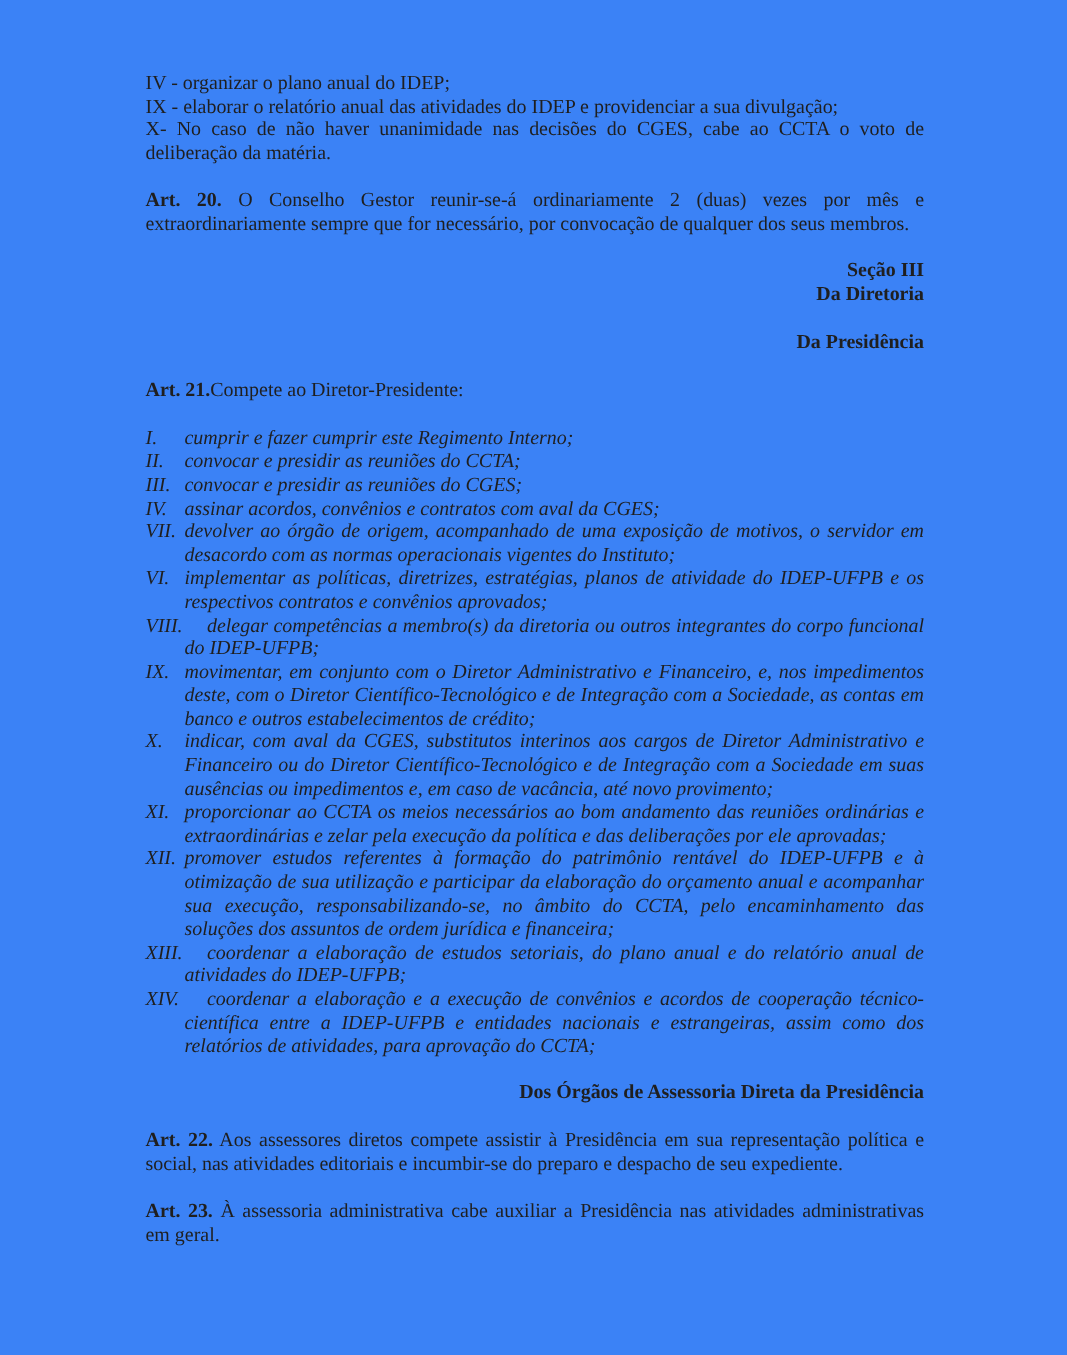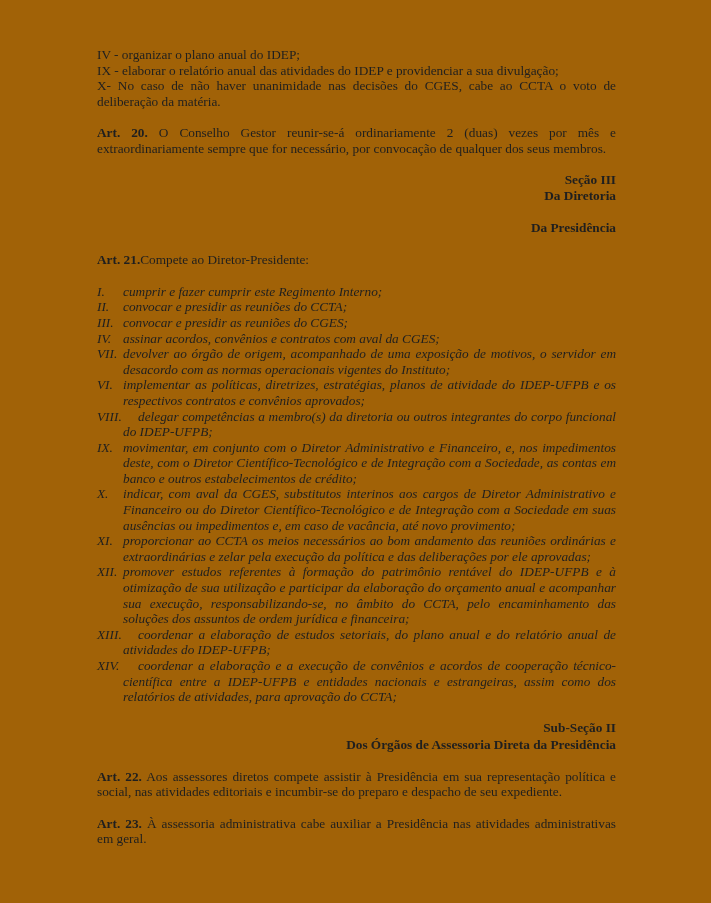--- a/index.html
+++ b/index.html
@@ -6,21 +6,21 @@
   .sheet {
     width: 711px;
     height: 903px;
     box-sizing: border-box;
     padding: 47px 95px 0 97px;
     font-family: "Liberation Serif", "DejaVu Serif", serif;
     font-size: 13.3px;
     line-height: 15.6px;
     color: #1f1f1f;
     overflow: hidden;
-    background: #a16207;
+    background: #3b82f6;
   }
   .para { text-align: justify; margin: 15.6px 0 0 0; }
   .intro .para { margin: 0; }
   .art-label { font-weight: bold; }
   .heading { text-align: right; font-weight: bold; margin-top: 15.6px; line-height: 16.4px; }
   .heading div { white-space: nowrap; }
   .list { margin-top: 16px; }
   .item { text-align: justify; padding-left: 26px; font-style: italic; }
   .num { display: inline-block; width: 26px; margin-left: -26px; vertical-align: baseline; }
   .item.wide .num { width: 41px; }
@@ -59,21 +59,20 @@
       <div class="item wide"><span class="num">VIII.</span><span>delegar competências a membro(s) da diretoria ou outros integrantes do corpo funcional do IDEP-UFPB;</span></div>
       <div class="item"><span class="num">IX.</span><span>movimentar, em conjunto com o Diretor Administrativo e Financeiro, e, nos impedimentos deste, com o Diretor Científico-Tecnológico e de Integração com a Sociedade, as contas em banco e outros estabelecimentos de crédito;</span></div>
       <div class="item"><span class="num">X.</span><span>indicar, com aval da CGES, substitutos interinos aos cargos de Diretor Administrativo e Financeiro ou do Diretor Científico-Tecnológico e de Integração com a Sociedade em suas ausências ou impedimentos e, em caso de vacância, até novo provimento;</span></div>
       <div class="item"><span class="num">XI.</span><span>proporcionar ao CCTA os meios necessários ao bom andamento das reuniões ordinárias e extraordinárias e zelar pela execução da política e das deliberações por ele aprovadas;</span></div>
       <div class="item"><span class="num">XII.</span><span>promover estudos referentes à formação do patrimônio rentável do IDEP-UFPB e à otimização de sua utilização e participar da elaboração do orçamento anual e acompanhar sua execução, responsabilizando-se, no âmbito do CCTA, pelo encaminhamento das soluções dos assuntos de ordem jurídica e financeira;</span></div>
       <div class="item wide"><span class="num">XIII.</span><span>coordenar a elaboração de estudos setoriais, do plano anual e do relatório anual de atividades do IDEP-UFPB;</span></div>
       <div class="item wide"><span class="num">XIV.</span><span>coordenar a elaboração e a execução de convênios e acordos de cooperação técnico-científica entre a IDEP-UFPB e entidades nacionais e estrangeiras, assim como dos relatórios de atividades, para aprovação do CCTA;</span></div>
     </div>
 
   <div class="heading">
-    <div>Sub-Seção II</div>
     <div>Dos Órgãos de Assessoria Direta da Presidência</div>
   </div>
 
   <div class="para"><span class="art-label">Art. 22.</span><span> Aos assessores diretos compete assistir à Presidência em sua representação política e social, nas atividades editoriais e incumbir-se do preparo e despacho de seu expediente.</span></div>
 
   <div class="para"><span class="art-label">Art. 23.</span><span> À assessoria administrativa cabe auxiliar a Presidência nas atividades administrativas em geral.</span></div>
 
 </div>
 
 </body></html>

